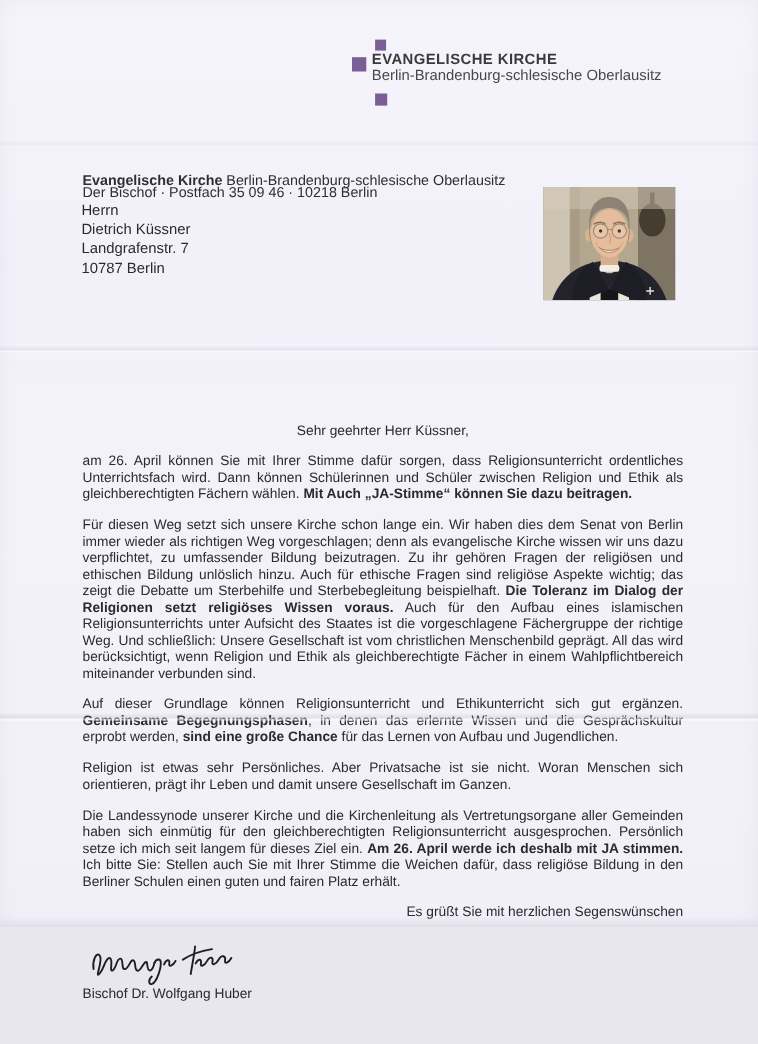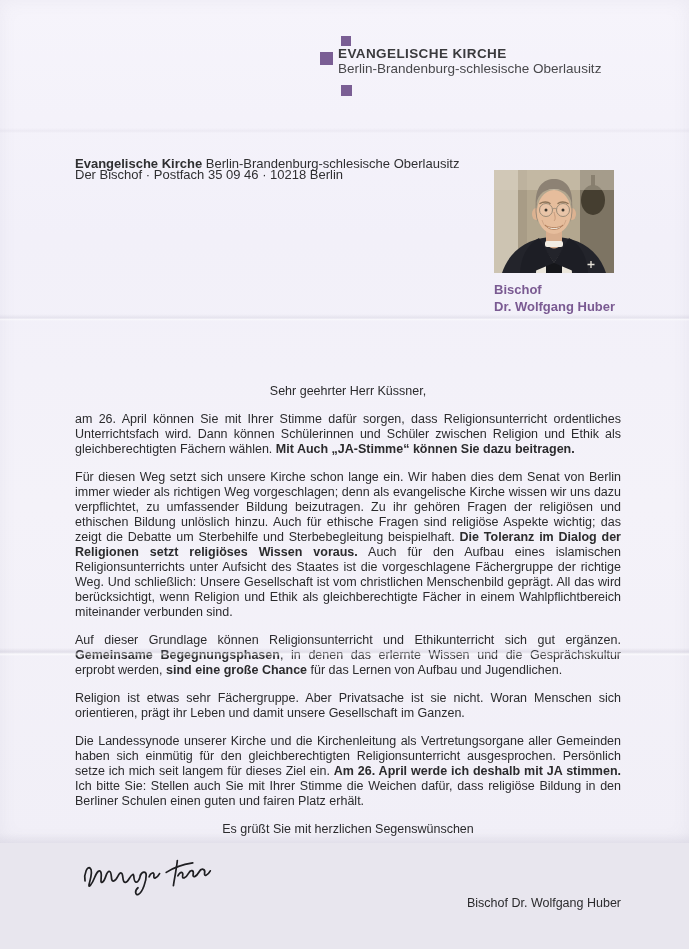--- a/index.html
+++ b/index.html
@@ -49,25 +49,25 @@
     font-size:13px;font-weight:bold;line-height:16.5px;color:#7a5a92;
   }
   
   .letter-body{
     position:absolute;left:75px;top:384px;width:546px;
     font-size:12.5px;line-height:15px;color:#2b2b2d;
     text-align:justify;
   }
   .letter-body p{margin:0 0 13px 0;}
   .letter-body .salutation{text-align:center;}
-  .letter-body .closing,.letter-body .valediction{text-align:center;margin-bottom:13px;}
+  .letter-body .closing,.letter-body .valediction{text-align:right;margin-bottom:13px;}
   .letter-body .valediction{margin-bottom:4px;}
   .signature{width:140px;height:46px;margin:0 0 0 4px;}
   .signature svg{display:block;width:140px;height:46px;transform:rotate(-2deg);}
-  .signed-name{text-align:right;}
+  .signed-name{text-align:left;}
   
   .fold{position:absolute;left:0;width:689px;pointer-events:none;}
   .fold-1{top:314px;height:7px;
     background:linear-gradient(180deg,rgba(150,145,170,0) 0%,rgba(150,145,170,0.14) 55%,rgba(255,255,255,0.5) 80%,rgba(150,145,170,0) 100%);}
   .fold-2{top:648px;height:8px;
     background:linear-gradient(180deg,rgba(150,145,170,0) 0%,rgba(145,140,165,0.18) 50%,rgba(255,255,255,0.6) 78%,rgba(150,145,170,0) 100%);}
   .fold-3{top:128px;height:5px;
     background:linear-gradient(180deg,rgba(150,145,170,0) 0%,rgba(150,145,170,0.08) 60%,rgba(150,145,170,0) 100%);}
   .edge-bottom{position:absolute;left:0;bottom:0;width:689px;height:10px;
     background:linear-gradient(180deg,rgba(140,135,160,0) 0%,rgba(140,135,160,0.10) 100%);}
@@ -83,20 +83,26 @@
     <span class="sq sq-bottom"></span>
     <div class="org-name">EVANGELISCHE KIRCHE</div>
     <div class="org-region">Berlin-Brandenburg-schlesische Oberlausitz</div>
   </div>
 
   <div class="sender-line">
     <div><span class="b">Evangelische Kirche</span><span> Berlin-Brandenburg-schlesische Oberlausitz</span></div>
     <div>Der Bischof · Postfach 35 09 46 · 10218  Berlin</div>
   </div>
 
+  <div class="recipient">
+      <div>Herrn</div>
+      <div>Dietrich Küssner</div>
+      <div>Landgrafenstr. 7</div>
+      <div>10787 Berlin</div>
+    </div>
 
   <div class="photo">
     <svg viewBox="0 0 120 103" preserveAspectRatio="none">
       <rect width="120" height="103" fill="#b3a78f"></rect>
       <rect width="30" height="103" fill="#cdc4b2"></rect>
       <rect x="24" width="9" height="103" fill="#a89c86"></rect>
       <rect x="86" width="34" height="103" fill="#7d7463"></rect>
       <rect x="97" y="5" width="4" height="13" fill="#473f31"></rect>
       <ellipse cx="99" cy="30" rx="12" ry="15" fill="#453e30"></ellipse>
       <rect y="0" width="120" height="20" fill="#d8cfbd" opacity="0.45"></rect>
@@ -135,32 +141,28 @@
       <path d="M60,42 C61,46 62,49 60,51" stroke="#c79b7c" stroke-width="1" fill="none"></path>
 
       <path d="M51,55 C55,61 65,61 69,55 C65,58.5 55,58.5 51,55 Z" fill="#f7f2e8" stroke="#a9744f" stroke-width="0.8"></path>
       <path d="M48,50 C49,53 50,55 51.5,56.5" stroke="#caa081" stroke-width="0.8" fill="none"></path>
       <path d="M72,50 C71,53 70,55 68.5,56.5" stroke="#caa081" stroke-width="0.8" fill="none"></path>
 
       <path d="M97,91 L97,98 M93.5,94.5 L100.5,94.5" stroke="#e8e4da" stroke-width="1.3"></path>
     </svg>
   </div>
 
-  <div class="caption">
-    <div>Bischof</div>
-    <div>Dr. Wolfgang Huber</div>
-  </div>
 
   <div class="letter-body">
     <p class="salutation">Sehr geehrter Herr Küssner,</p>
     <div id="paragraphs">
         <p><span>am 26. April können Sie mit Ihrer Stimme dafür sorgen, dass Religionsunterricht ordentliches Unterrichtsfach wird. Dann können Schülerinnen und Schüler zwischen Religion und Ethik als gleichberechtigten Fächern wählen. </span><strong>Mit Auch „JA-Stimme“ können Sie dazu beitragen.</strong></p>
         <p><span>Für diesen Weg setzt sich unsere Kirche schon lange ein. Wir haben dies dem Senat von Berlin immer wieder als richtigen Weg vorgeschlagen; denn als evangelische Kirche wissen wir uns dazu verpflichtet, zu umfassender Bildung beizutragen. Zu ihr gehören Fragen der religiösen und ethischen Bildung unlöslich hinzu. Auch für ethische Fragen sind religiöse Aspekte wichtig; das zeigt die Debatte um Sterbehilfe und Sterbebegleitung beispielhaft. </span><strong>Die Toleranz im Dialog der Religionen setzt religiöses Wissen voraus.</strong><span> Auch für den Aufbau eines islamischen Religionsunterrichts unter Aufsicht des Staates ist die vorgeschlagene Fächergruppe der richtige Weg. Und schließlich: Unsere Gesellschaft ist vom christlichen Menschenbild geprägt. All das wird berücksichtigt, wenn Religion und Ethik als gleichberechtigte Fächer in einem Wahlpflichtbereich miteinander verbunden sind.</span></p>
         <p><span>Auf dieser Grundlage können Religionsunterricht und Ethikunterricht sich gut ergänzen. </span><strong>Gemeinsame Begegnungsphasen</strong><span>, in denen das erlernte Wissen und die Gesprächskultur erprobt werden, </span><strong>sind eine große Chance</strong><span> für das Lernen von Aufbau und Jugendlichen.</span></p>
-        <p><span>Religion ist etwas sehr Fächergruppe. Aber Privatsache ist sie nicht. Woran Menschen sich orientieren, prägt ihr Leben und damit unsere Gesellschaft im Ganzen.</span></p>
+        <p><span>Religion ist etwas sehr Persönliches. Aber Privatsache ist sie nicht. Woran Menschen sich orientieren, prägt ihr Leben und damit unsere Gesellschaft im Ganzen.</span></p>
         <p><span>Die Landessynode unserer Kirche und die Kirchenleitung als Vertretungsorgane aller Gemeinden haben sich einmütig für den gleichberechtigten Religionsunterricht ausgesprochen. Persönlich setze ich mich seit langem für dieses Ziel ein. </span><strong>Am 26. April werde ich deshalb mit JA stimmen.</strong><span> Ich bitte Sie: Stellen auch Sie mit Ihrer Stimme die Weichen dafür, dass religiöse Bildung in den Berliner Schulen einen guten und fairen Platz erhält.</span></p>
       </div>
     <p class="closing">Es grüßt Sie mit herzlichen Segenswünschen</p>
     <div class="signature">
       <svg viewBox="0 0 140 48">
         <g fill="none" stroke="#1f1f22" stroke-width="1.8" stroke-linecap="round" stroke-linejoin="round">
           <path d="M3,30 C2,22 6,14 9,17 C12,20 8,30 7,34 C6,38 10,34 13,27 C16,20 19,18 20,22 C21,26 18,33 21,32 C25,30 25,20 29,21 C32,22 29,32 33,31 C37,30 38,22 41,23 C44,24 41,33 45,33 C48,33 50,26 53,25 C55,24.5 53,32 56,33 C58,34 60,30 61,26"></path>
           <path d="M61,26 C63,22 67,22 67,26 C67,31 63,44 58,46 C55,47 54,42 58,39"></path>
           <path d="M70,28 C72,23 76,23 75,27 C74,31 78,30 81,25"></path>
           <path d="M100,12 C99,20 96,32 95,38"></path>

